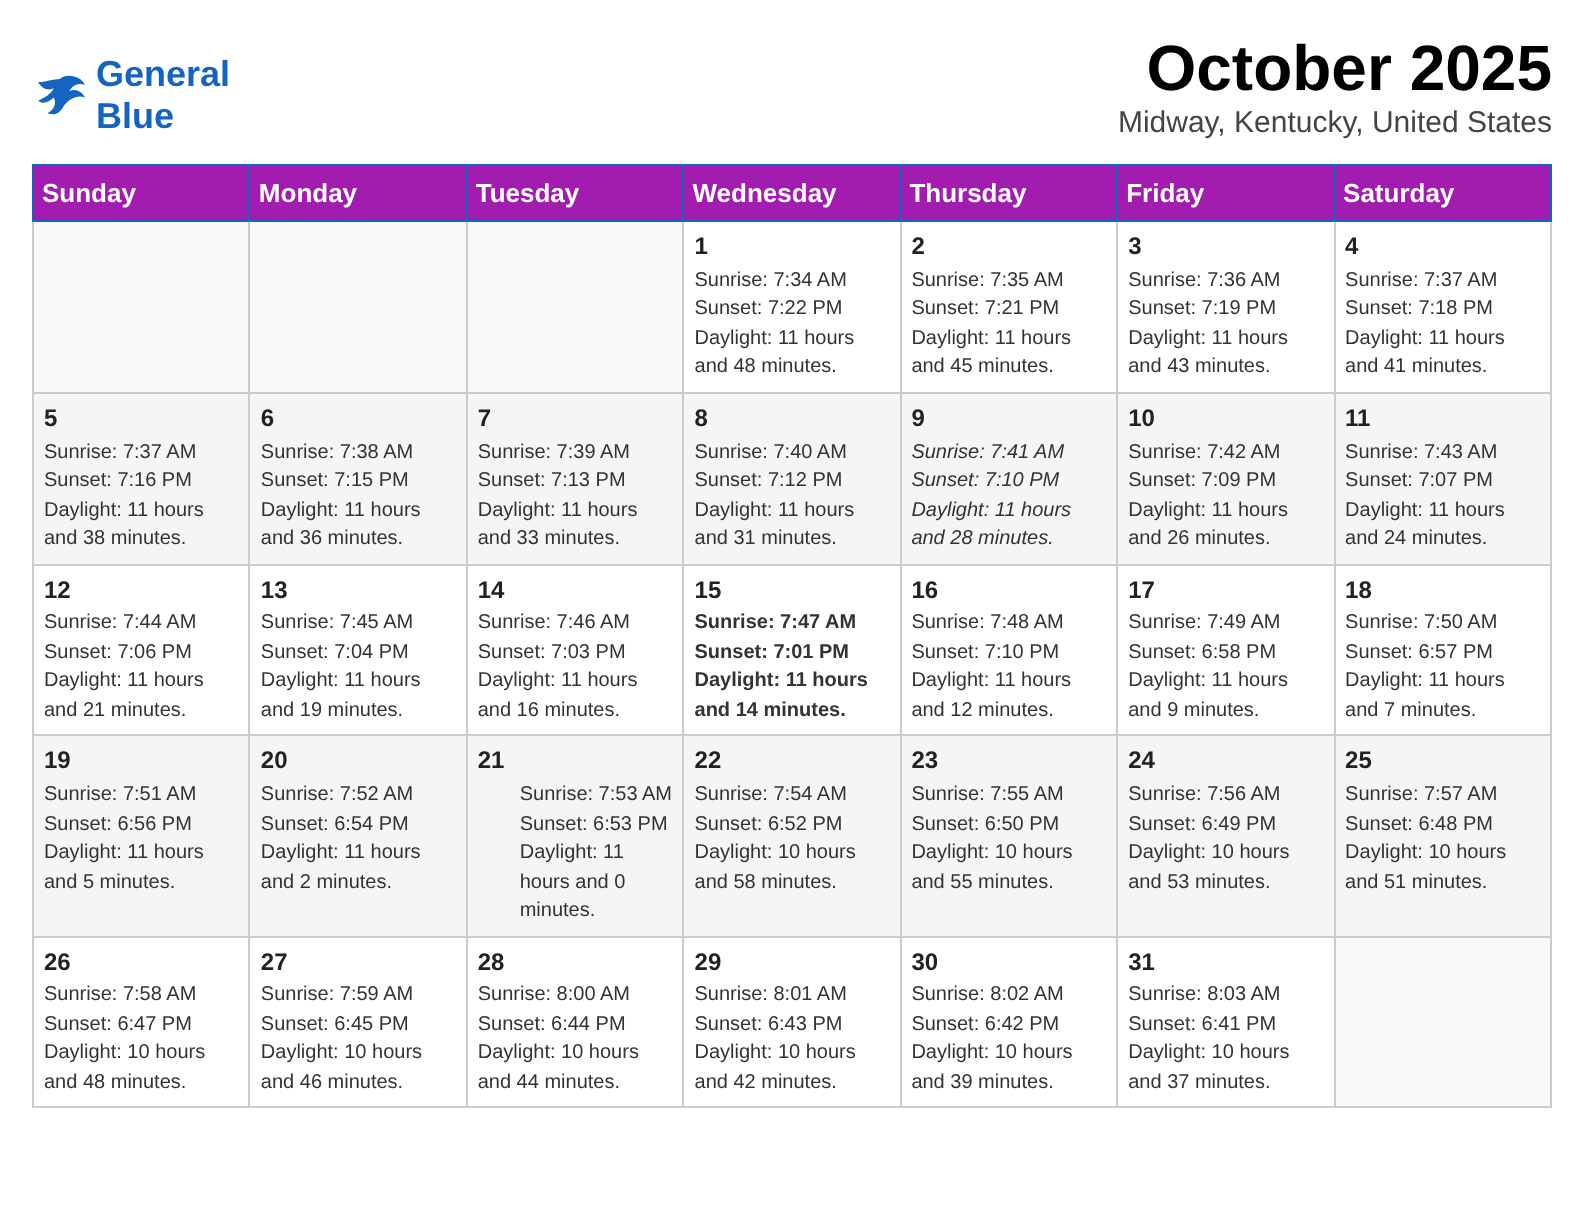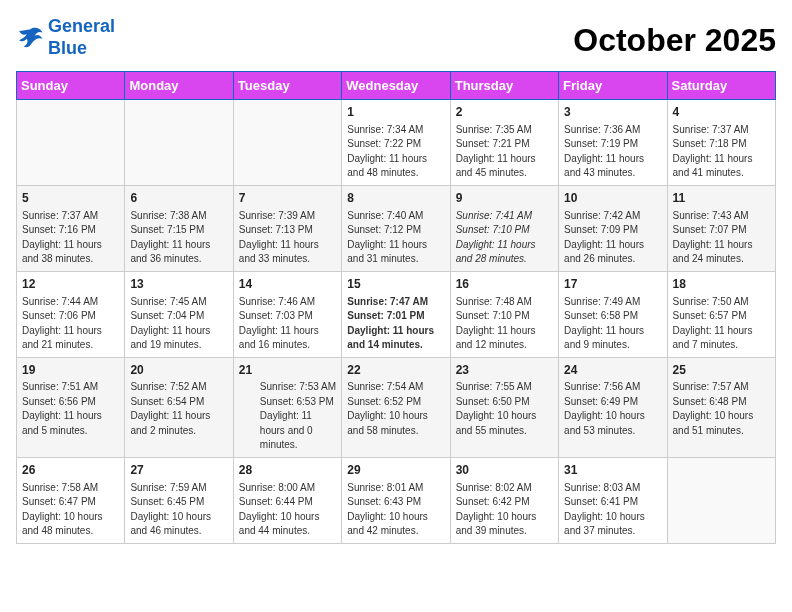--- a/index.html
+++ b/index.html
@@ -45,21 +45,21 @@
     .location {
       font-size: 15px;
       color: #444;
     }
     table {
       width: 100%;
       border-collapse: collapse;
       font-size: 11px;
     }
     thead tr th {
-      background-color: #d946ef;
+      background-color: #a21caf;
       color: #fff;
       padding: 6px 4px;
       text-align: left;
       font-size: 13px;
       font-weight: bold;
       border: 1px solid #1565C0;
     }
     tbody tr td {
       border: 1px solid #ccc;
       vertical-align: top;
@@ -98,20 +98,21 @@
     <svg class="logo-bird" viewBox="0 0 36 30" xmlns="http://www.w3.org/2000/svg">
       <path d="M18 4 C22 0, 32 2, 34 8 C30 6, 26 8, 24 12 C28 10, 32 12, 34 16 C30 14, 24 16, 20 22 C18 26, 14 28, 10 26 C14 24, 16 20, 14 16 C10 20, 6 20, 4 18 C8 16, 12 14, 14 10 C10 12, 6 10, 4 6 C8 6, 14 4, 18 4Z" fill="#1565C0"></path>
     </svg>
     <div class="logo-text">
       <div><span>General</span></div>
       <div><span>Blue</span></div>
     </div>
   </div>
   <div class="title-block">
     <div class="month-title">October 2025</div>
+    <div class="location">Midway, Kentucky, United States</div>
   </div>
 </div>
 
 <table>
   <thead>
     <tr>
     <th>Sunday</th>
         <th>Monday</th>
         <th>Tuesday</th>
         <th>Wednesday</th>

